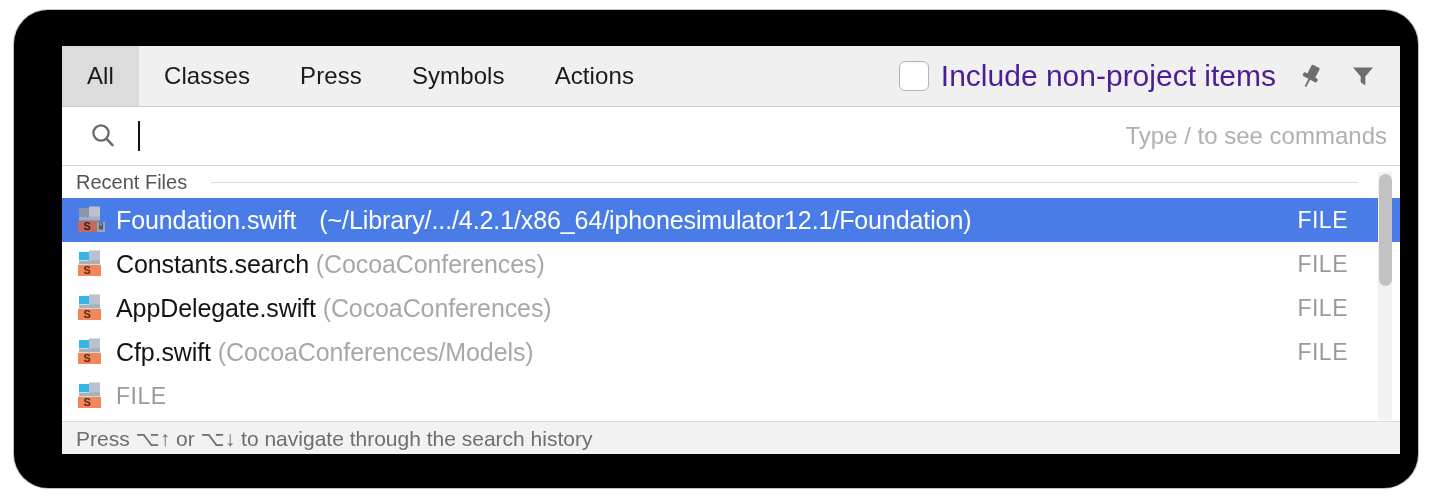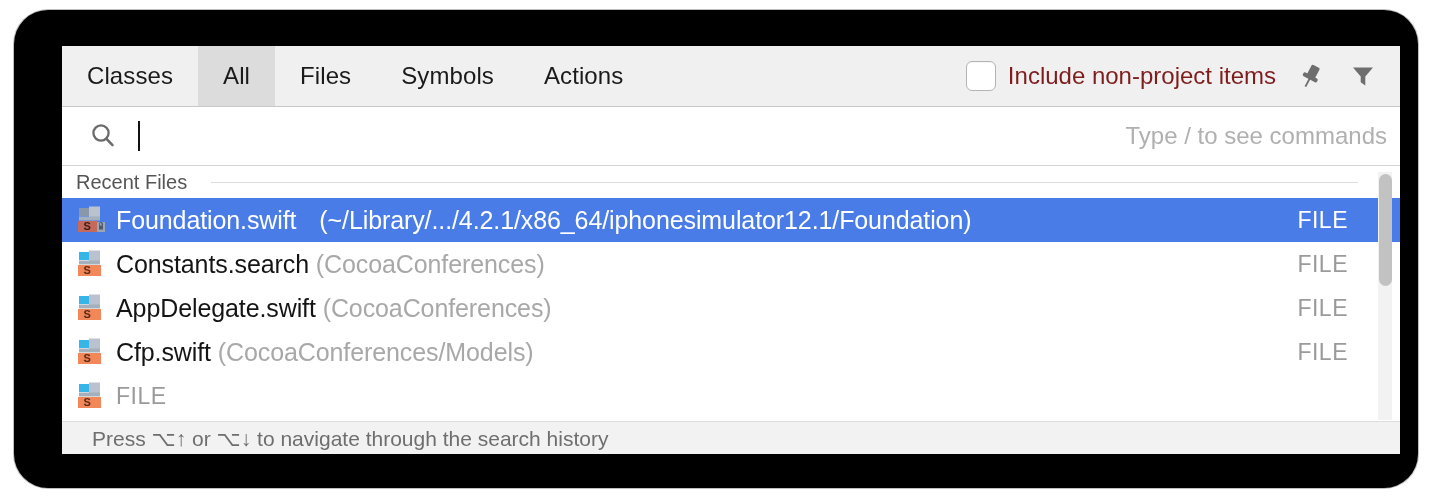--- a/index.html
+++ b/index.html
@@ -68,22 +68,22 @@
   }
   .checkbox {
     width: 28px;
     height: 28px;
     border: 1px solid #b4b4b4;
     border-radius: 6px;
     background: #ffffff;
     box-shadow: inset 0 1px 1px rgba(0,0,0,0.04);
   }
   #checkbox-label {
-    font-size: 24px;
-    color: #7f1d1d;
+    font-size: 30px;
+    color: #4c1d95;
   }
   .hdr-icon {
     display: flex;
     align-items: center;
     justify-content: center;
     width: 34px;
     height: 34px;
   }
 
   
@@ -212,44 +212,44 @@
   }
 
   
   #footer {
     position: relative;
     height: 34px;
     background: #f2f2f2;
     border-top: 1px solid #dcdcdc;
     display: flex;
     align-items: center;
-    padding-left: 30px;
+    padding-left: 14px;
   }
   #footer-text {
     font-size: 21px;
     color: #6e6e6e;
     white-space: nowrap;
   }
 </style>
 </head>
 <body>
 
 <div id="frame">
   <div id="window">
 
     <div id="tabbar">
 
+      <div class="tab selected">
+        <span>All</span>
+      </div>
       <div class="tab">
         <span>Classes</span>
       </div>
-      <div class="tab selected">
-        <span>All</span>
-      </div>
       <div class="tab">
-        <span>Files</span>
+        <span>Press</span>
       </div>
       <div class="tab">
         <span>Symbols</span>
       </div>
       <div class="tab">
         <span>Actions</span>
       </div>
 
       <div id="tabbar-right">
 

